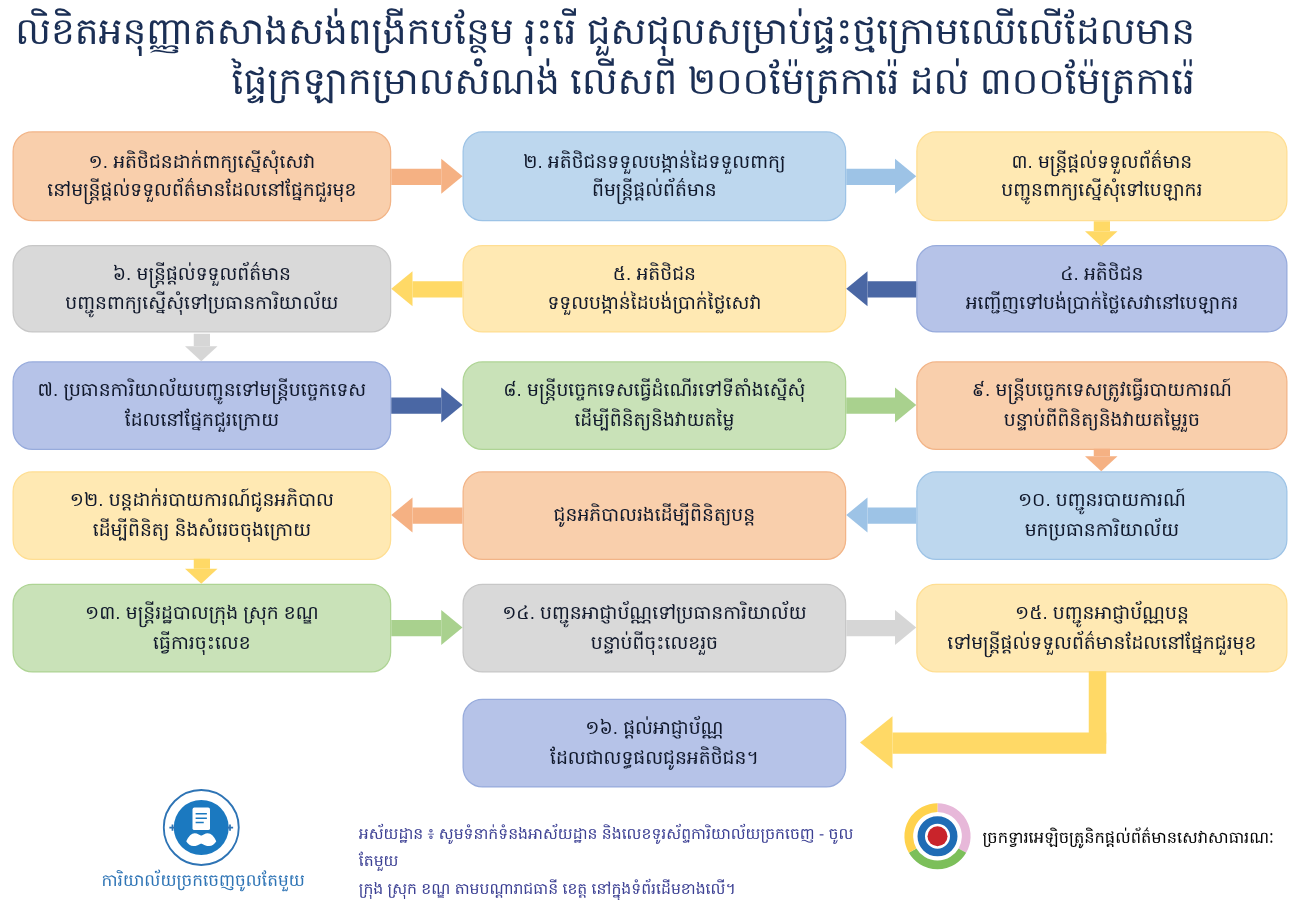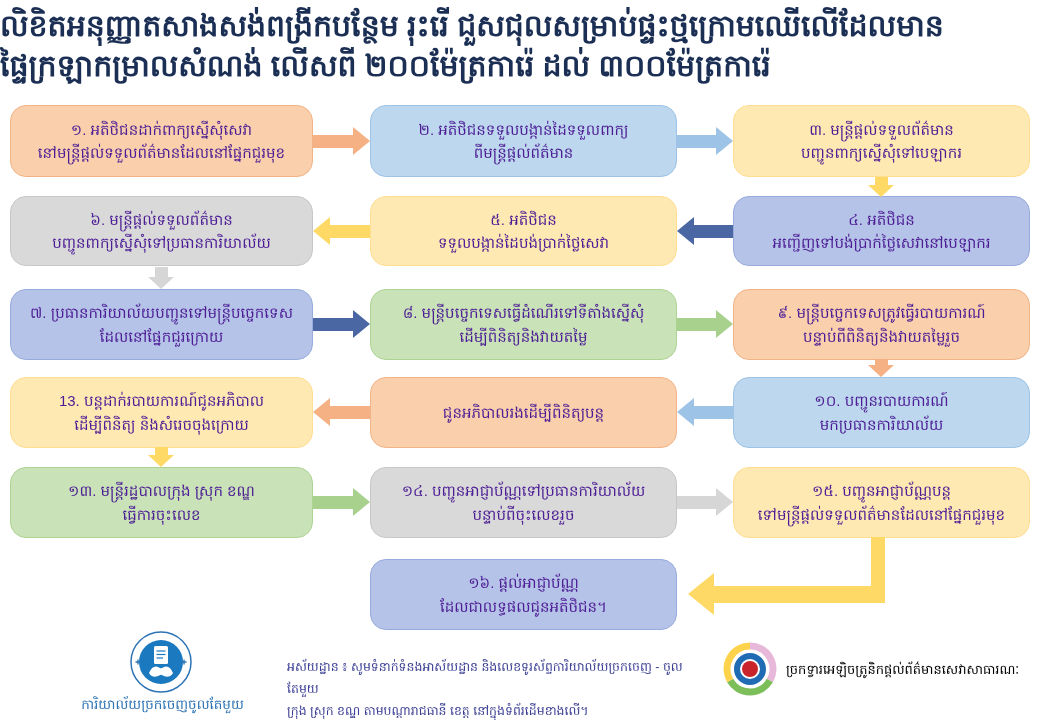--- a/index.html
+++ b/index.html
@@ -2,27 +2,27 @@
 <html><head>
 <meta charset="utf-8">
 <style>
   html,body{margin:0;padding:0;}
   body{
     width:1040px;height:720px;position:relative;background:#ffffff;
     font-family:"Liberation Sans","DejaVu Sans",sans-serif;overflow:hidden;
   }
   .canvas{position:absolute;inset:0;}
   .title{
-    position:absolute;top:6px;left:0;width:956px;text-align:left;
-    color:#1B2F55;font-weight:bold;font-size:30px;line-height:1.33;
+    position:absolute;top:6px;left:0;width:956px;text-align:right;
+    color:#1B2F55;font-weight:normal;font-size:30px;line-height:1.33;
   }
   .box{
     position:absolute;border-radius:16px;display:flex;flex-direction:column;
     justify-content:center;align-items:center;text-align:center;
-    font-size:15px;color:#4c1d95;line-height:1.55;padding:4px 12px;box-sizing:border-box;
+    font-size:15px;color:#0f172a;line-height:1.55;padding:4px 12px;box-sizing:border-box;
   }
   .c1{left:10px;width:303px}.c2{left:370px;width:307px}.c3{left:733px;width:297px}
   .r1{top:105px;height:72px}.r2{top:196px;height:70px}.r3{top:289px;height:71px}
   .r4{top:377px;height:71px}.r5{top:467px;height:71px}.r6{top:559px;height:71px}
   .peach{background:#F9CFAC;border:1px solid #F2B487}
   .blue{background:#BDD7EE;border:1px solid #9DC3E6}
   .yellow{background:#FFE9B3;border:1px solid #FFDE92}
   .lav{background:#B6C3E8;border:1px solid #97ABDC}
   .gray{background:#D9D9D9;border:1px solid #C7C7C7}
   .green{background:#C9E2B8;border:1px solid #AED494}
@@ -107,21 +107,21 @@
   <div class="box c2 r3 green">
     <div>៨. មន្ត្រីបច្ចេកទេសធ្វើដំណើរទៅទីតាំងស្នើសុំ</div>
     <div>ដើម្បីពិនិត្យនិងវាយតម្លៃ</div>
   </div>
   <div class="box c3 r3 peach">
     <div>៩. មន្ត្រីបច្ចេកទេសត្រូវធ្វើរបាយការណ៍</div>
     <div>បន្ទាប់ពីពិនិត្យនិងវាយតម្លៃរួច</div>
   </div>
 
   <div class="box c1 r4 yellow">
-    <div>13. បន្តដាក់របាយការណ៍ជូនអភិបាល</div>
+    <div>១២. បន្តដាក់របាយការណ៍ជូនអភិបាល</div>
     <div>ដើម្បីពិនិត្យ និងសំរេចចុងក្រោយ</div>
   </div>
   <div class="box c2 r4 peach">
     <div>ជូនអភិបាលរងដើម្បីពិនិត្យបន្ត</div>
   </div>
   <div class="box c3 r4 blue">
     <div>១០. បញ្ជូនរបាយការណ៍</div>
     <div>មកប្រធានការិយាល័យ</div>
   </div>
 

